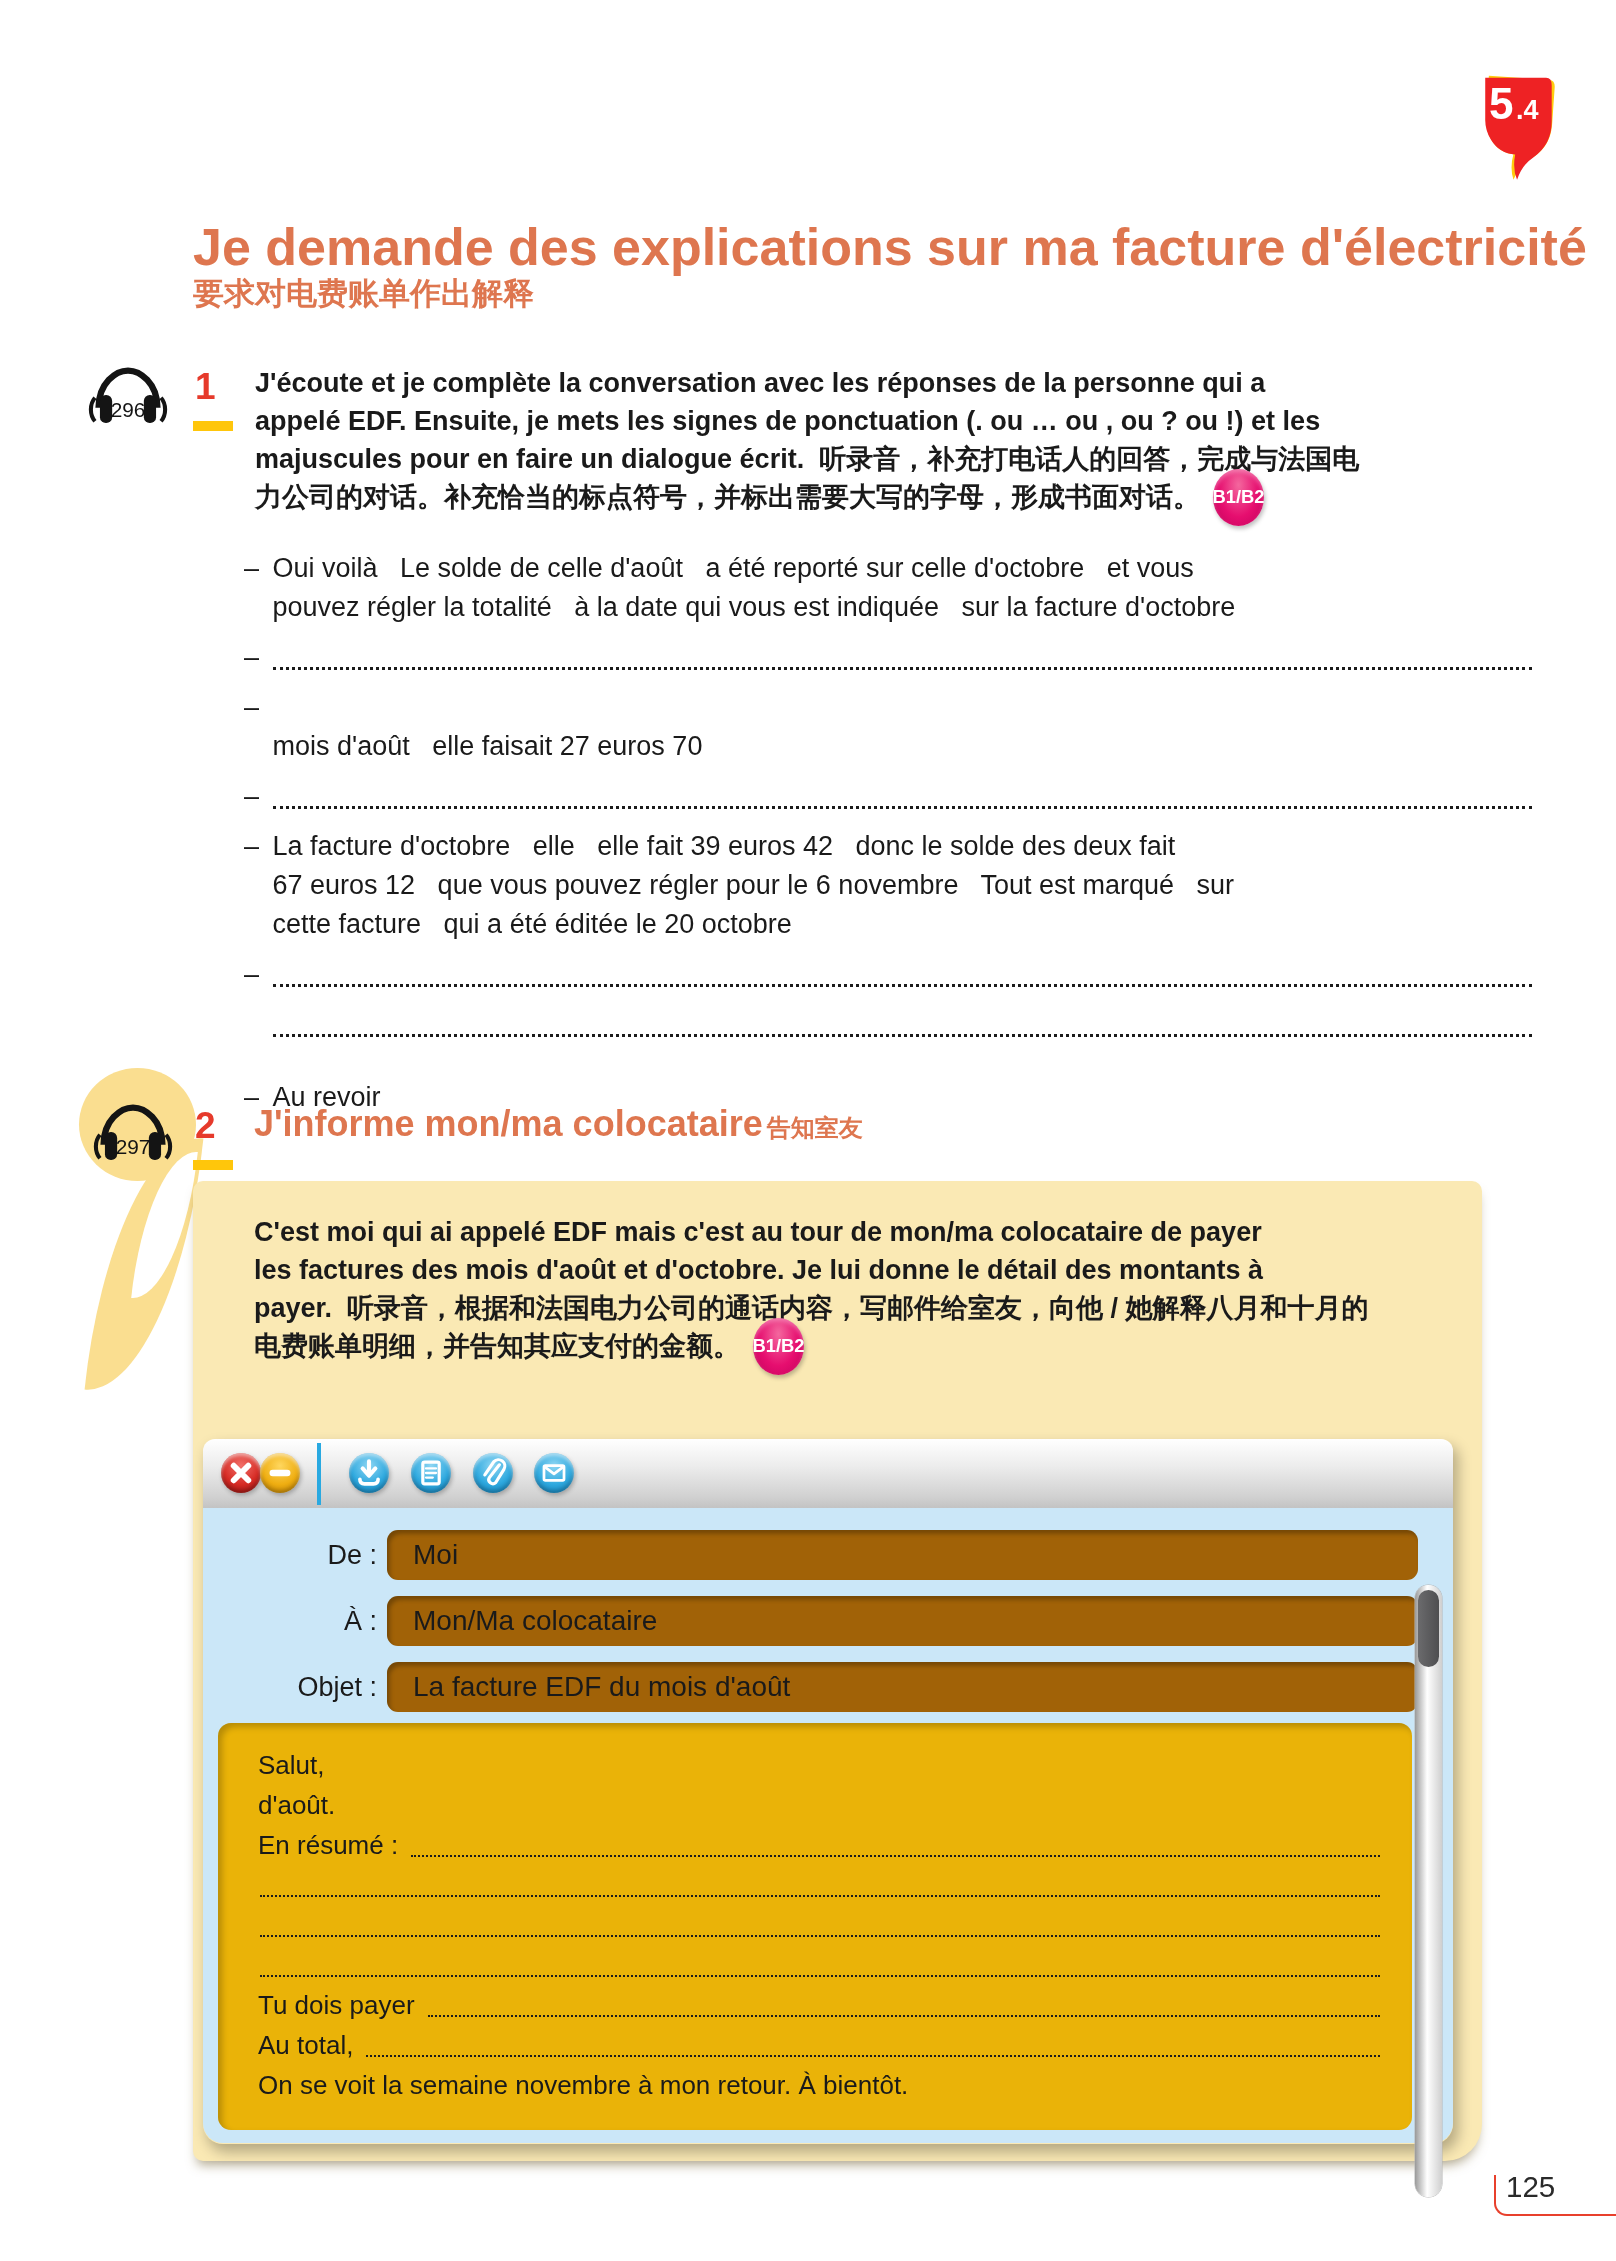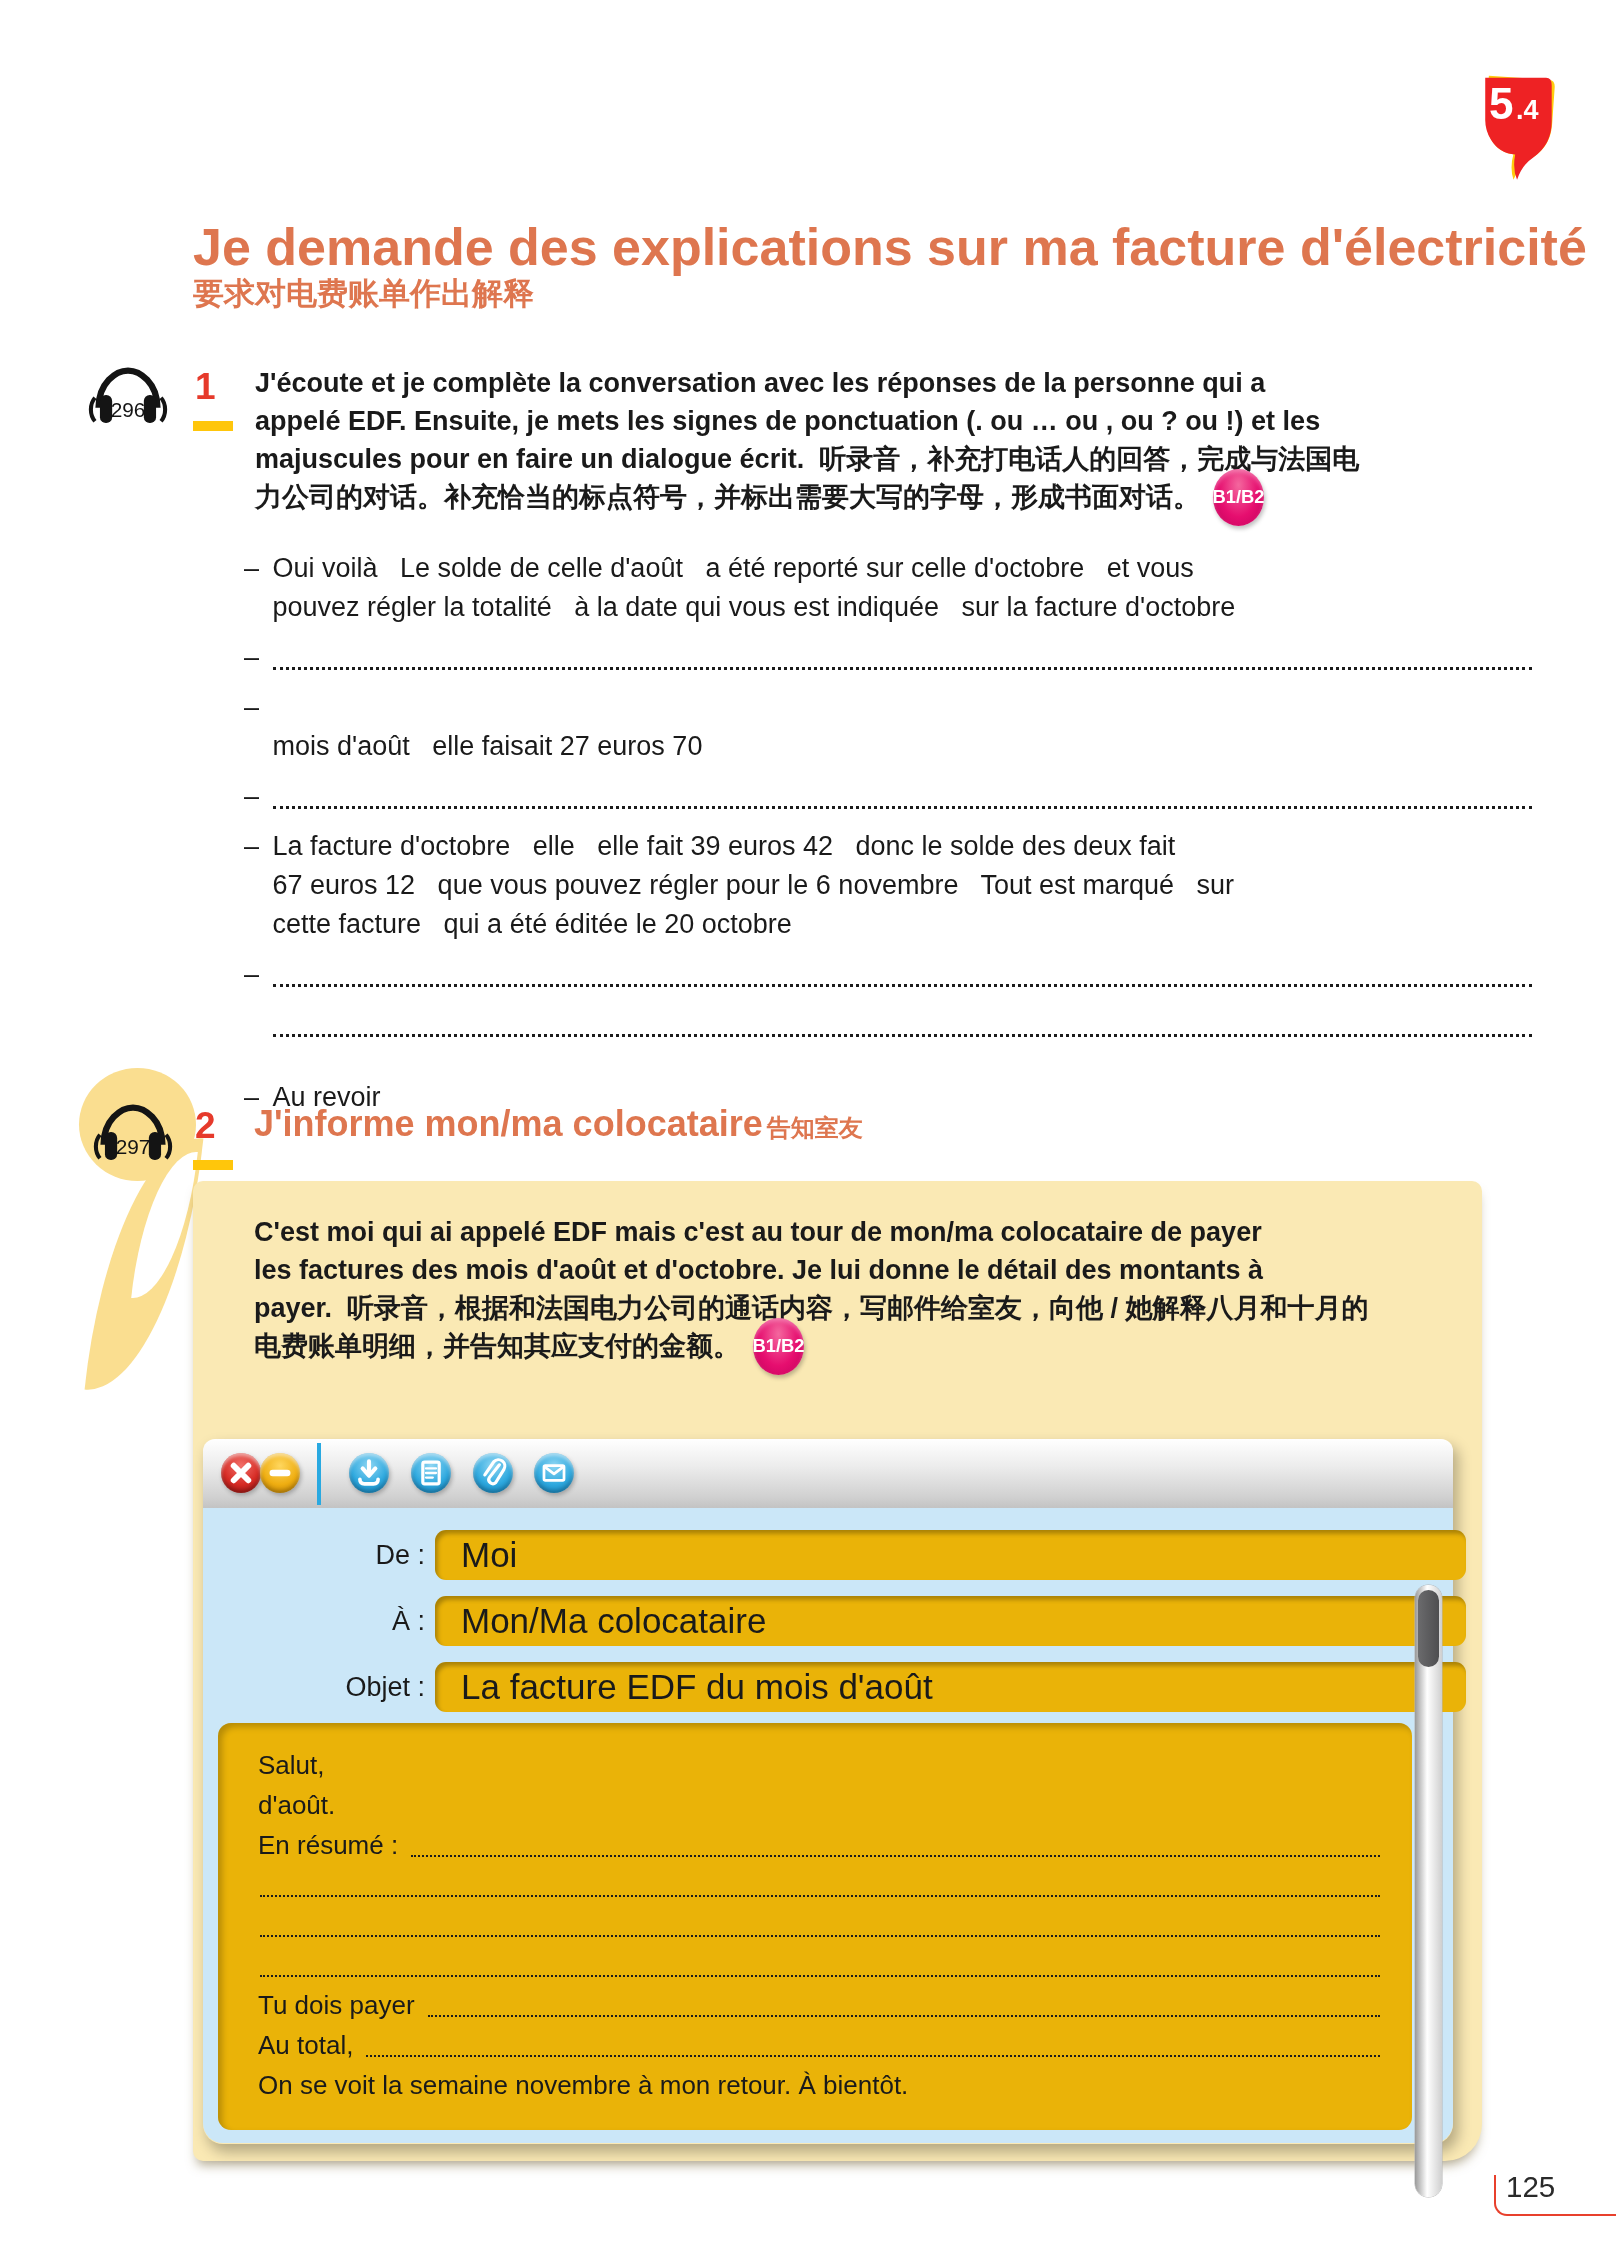--- a/index.html
+++ b/index.html
@@ -68,24 +68,24 @@
       box-shadow:inset 0 2.8px 3.7px rgba(255,255,255,.55), inset 0 -2.8px 4.6px rgba(0,0,0,.25), 1.4px 2.3px 4.1px rgba(0,0,0,.25);}
   .tb svg{position:absolute;left:0;top:0;}
   .tb.red{background:radial-gradient(circle at 50% 32%, #F2706A 0%, #D62B24 55%, #8E0F0C 100%);}
   .tb.yel{background:radial-gradient(circle at 50% 32%, #FFD75E 0%, #EFAE12 55%, #C07F00 100%);}
   .tb.blu{background:radial-gradient(circle at 50% 32%, #8ED6F3 0%, #2FA9DF 55%, #0F7EB9 100%);}
   .tdiv{position:absolute;left:114px;top:3.7px;width:3.7px;height:62px;background:#29A9E1;}
 
   .panel{position:absolute;left:0;top:69px;width:1250px;height:635px;background:#CBE7F8;
          border-radius:0 0 20px 20px;}
   .frow{position:absolute;display:flex;align-items:center;height:52px;}
-  .flabel{width:174px;text-align:right;font-size:27px;white-space:pre;padding-left:48px;}
-  .finput{margin-left:10px;width:1031px;height:50px;background:#eab308;border-radius:11px;
+  .flabel{width:174px;text-align:right;font-size:27px;white-space:pre;}
+  .finput{margin-left:10px;width:1031px;height:50px;background:#a16207;border-radius:11px;
           box-shadow:inset 2.8px 3.7px 4.6px rgba(0,0,0,.28);display:flex;align-items:center;
-          padding-left:26px;font-size:35px;box-sizing:border-box;white-space:pre;}
+          padding-left:26px;font-size:28px;box-sizing:border-box;white-space:pre;}
 
   .mbody{position:absolute;left:15px;top:215px;width:1194px;height:407px;background:#eab308;border-radius:13px;
          box-shadow:inset 4.1px 4.1px 6.4px rgba(0,0,0,.22);
          padding:22px 29.5px 0 40px;box-sizing:border-box;}
   .bl{display:flex;height:40px;line-height:40px;font-size:26px;white-space:pre;}
   .bfill{flex:1;border-bottom:2.8px dotted #1b1b1b;margin:0 2.8px 8.3px 13px;}
   .bl.nolead .bfill{margin-left:1.8px;}
 
   .strack{position:absolute;left:1212px;top:77px;width:27px;height:612px;border-radius:14px;
           background:linear-gradient(90deg,#9a9a9a,#ffffff 45%,#cfcfcf);box-shadow:0 0 0 0.5px #b5b5b5;}

